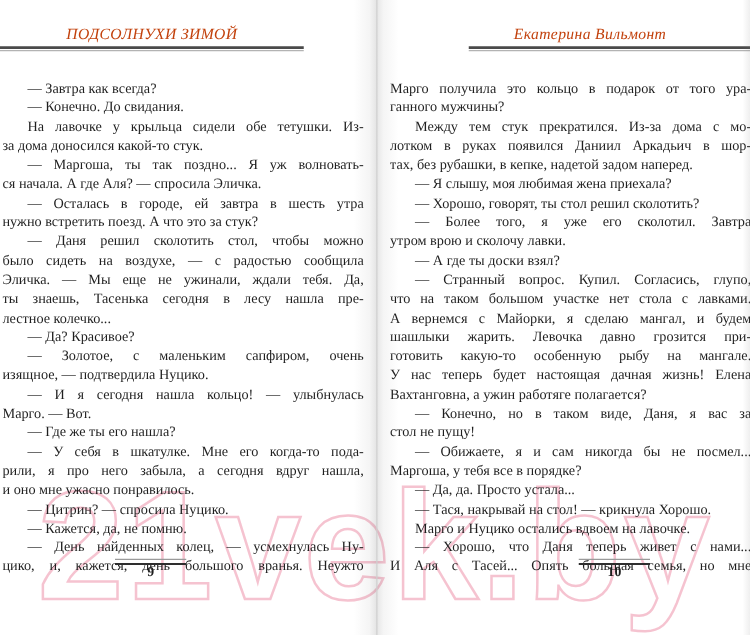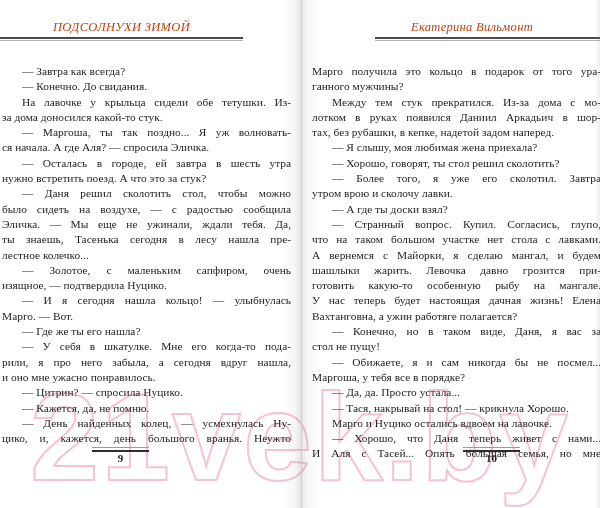--- a/index.html
+++ b/index.html
@@ -79,20 +79,21 @@
         <div class="line">за дома доносился какой-то стук.</div>
         <div class="line just indent">— Маргоша, ты так поздно... Я уж волновать-</div>
         <div class="line">ся начала. А где Аля? — спросила Эличка.</div>
         <div class="line just indent">— Осталась в городе, ей завтра в шесть утра</div>
         <div class="line">нужно встретить поезд. А что это за стук?</div>
         <div class="line just indent">— Даня решил сколотить стол, чтобы можно</div>
         <div class="line just">было сидеть на воздухе, — с радостью сообщила</div>
         <div class="line just">Эличка. — Мы еще не ужинали, ждали тебя. Да,</div>
         <div class="line just">ты знаешь, Тасенька сегодня в лесу нашла пре-</div>
         <div class="line">лестное колечко...</div>
+        <div class="line indent">— Да? Красивое?</div>
         <div class="line just indent">— Золотое, с маленьким сапфиром, очень</div>
         <div class="line">изящное, — подтвердила Нуцико.</div>
         <div class="line just indent">— И я сегодня нашла кольцо! — улыбнулась</div>
         <div class="line">Марго. — Вот.</div>
         <div class="line indent">— Где же ты его нашла?</div>
         <div class="line just indent">— У себя в шкатулке. Мне его когда-то пода-</div>
         <div class="line just">рили, я про него забыла, а сегодня вдруг нашла,</div>
         <div class="line">и оно мне ужасно понравилось.</div>
         <div class="line indent">— Цитрин? — спросила Нуцико.</div>
         <div class="line indent">— Кажется, да, не помню.</div>

